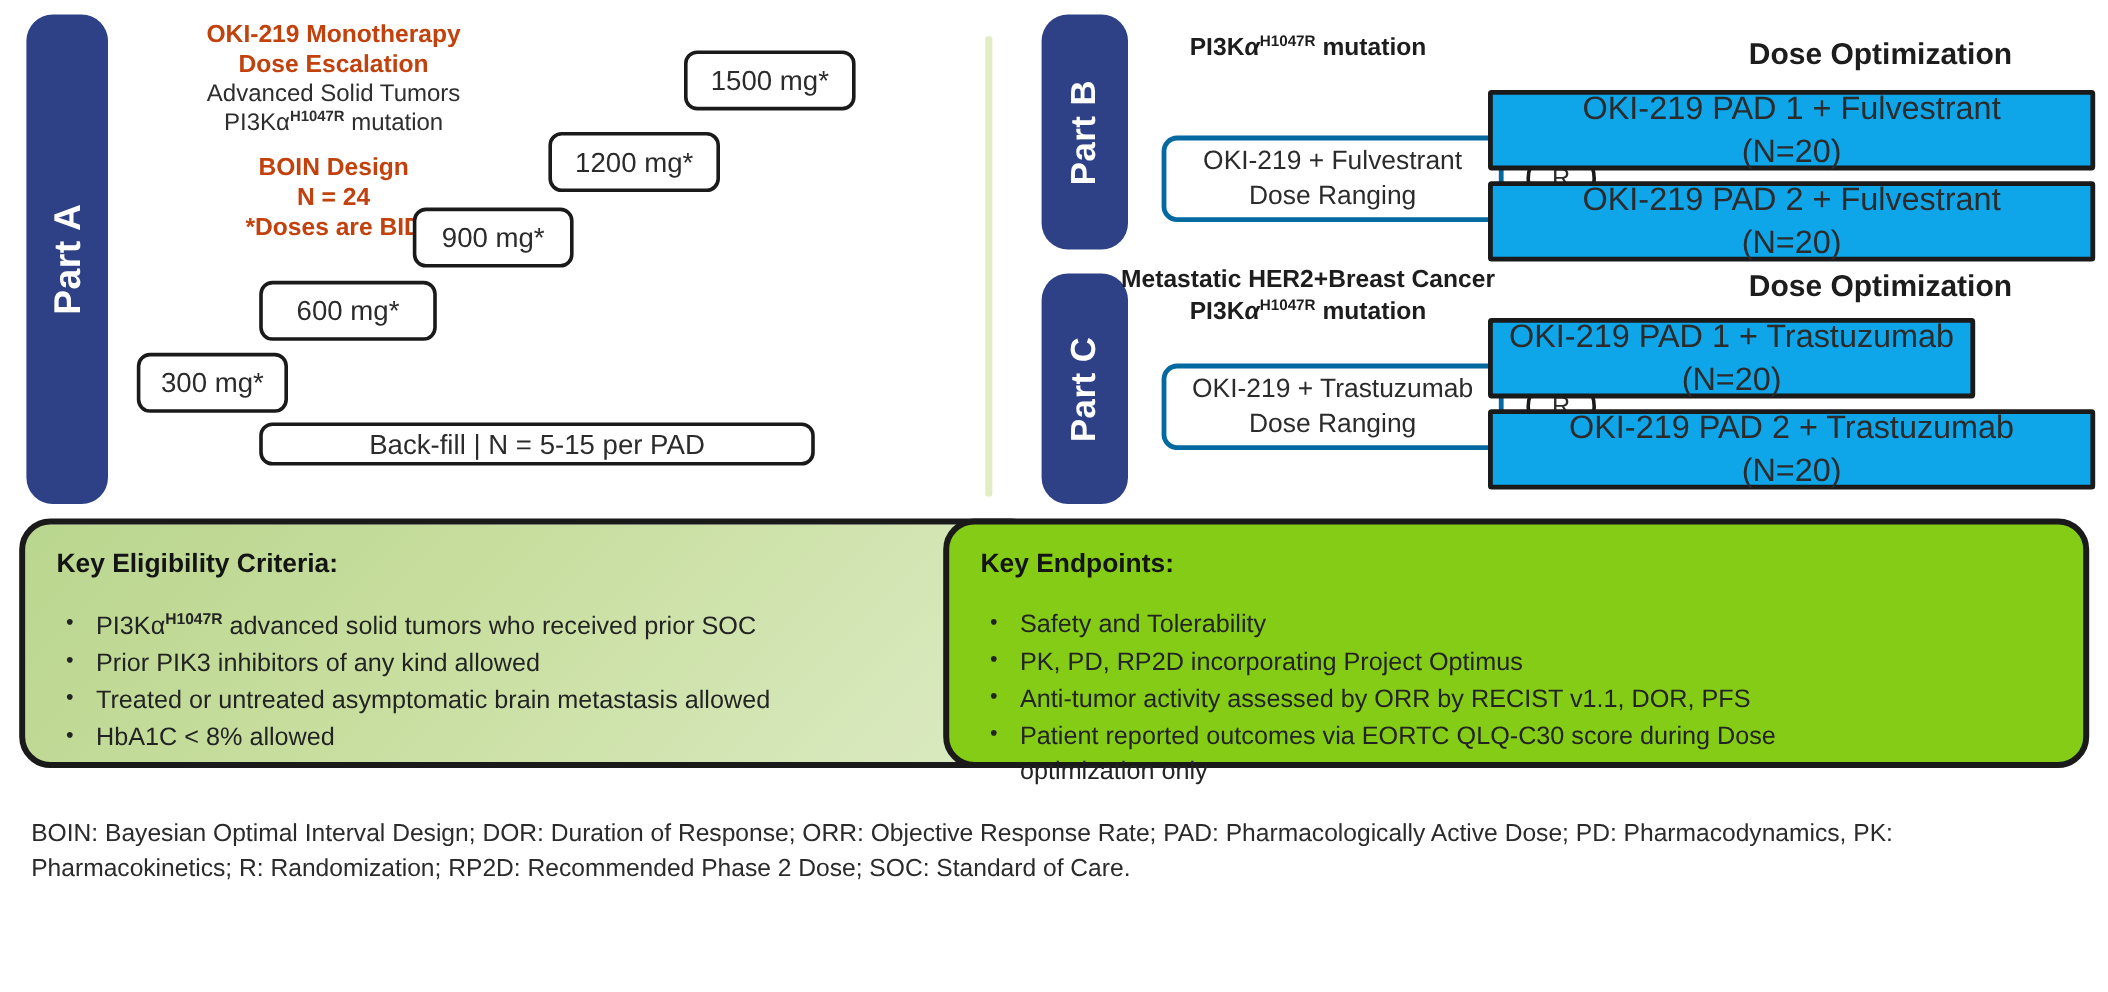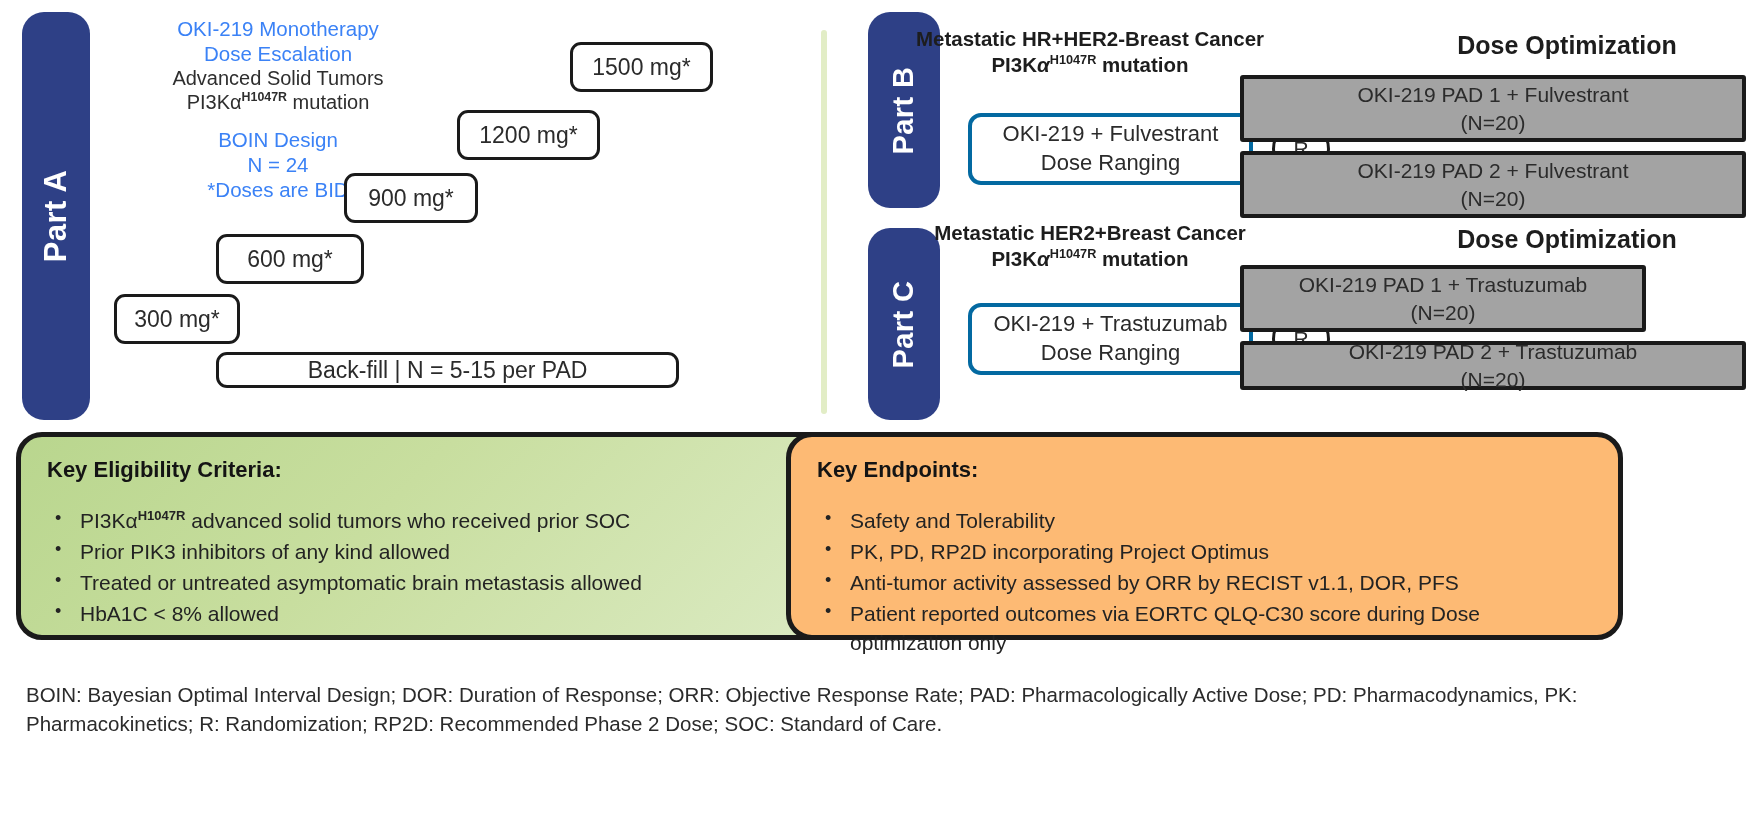--- a/index.html
+++ b/index.html
@@ -44,23 +44,23 @@
   
   #partA-head {
     position: absolute;
     left: 108px;
     top: 16px;
     width: 340px;
     text-align: center;
     line-height: 1.22;
   }
   #partA-head .t-bold {
-    font-weight: normal;
+    font-weight: bold;
     font-size: 20.5px;
-    color: #3b82f6;
+    color: #c2410c;
   }
   #partA-head .t-reg {
     font-weight: normal;
     font-size: 20px;
     color: #2e2e2e;
   }
   #partA-head .gap { height: 12px; }
   sup { font-size: 0.62em; font-weight: bold; vertical-align: super; }
   .ital { font-style: italic; }
 
@@ -155,58 +155,58 @@
     color: #1d1d1d;
     width: 334px;
   }
   #optTitleB { left: 1400px; top: 31px; }
   #optTitleC { left: 1400px; top: 225px; }
 
   
   .pad-box {
     position: absolute;
     box-sizing: border-box;
-    background: #a3a3a3;
+    background: #0ea5e9;
     border: 4px solid #1a1a1a;
     border-radius: 3px;
     display: flex;
     flex-direction: column;
     align-items: center;
     justify-content: center;
-    font-size: 21px;
+    font-size: 27px;
     color: #2b2b2b;
     line-height: 1.3;
     text-align: center;
   }
   #padB1 { left: 1240px; top: 75px;  width: 506px; height: 67px; }
   #padB2 { left: 1240px; top: 151px; width: 506px; height: 67px; }
   #padC1 { left: 1240px; top: 265px; width: 406px; height: 67px; }
-  #padC2 { left: 1240px; top: 341px; width: 506px; height: 49px; }
+  #padC2 { left: 1240px; top: 341px; width: 506px; height: 67px; }
 
   
   .info-panel {
     position: absolute;
     box-sizing: border-box;
     border: 5px solid #1a1a1a;
     border-radius: 26px;
     padding: 20px 26px 14px 26px;
   }
   #panel-eligibility {
     left: 16px;
     top: 432px;
     width: 852px;
     height: 208px;
     background: linear-gradient(135deg, #b9d68e 0%, #c8de9f 42%, #dcebc4 100%);
   }
   #panel-endpoints {
     left: 786px;
     top: 432px;
-    width: 837px;
+    width: 955px;
     height: 208px;
-    background: #fdba74;
+    background: #84cc16;
   }
   .panel-title {
     font-weight: bold;
     font-size: 22px;
     color: #141414;
     margin-bottom: 24px;
   }
   .bullet-list { list-style: none; margin: 0; padding: 0; }
   .bullet-list li {
     position: relative;
@@ -263,21 +263,20 @@
   <div class="dose-box" id="dose-300">300 mg*</div>
   <div class="dose-box" id="backfill">Back-fill | N = 5-15 per PAD</div>
 
   <div id="divider"></div>
 
   <div class="part-rail" id="rail-b">
     <span class="rail-label">Part B</span>
   </div>
 
   <div class="cohort-head" id="headB">
-    <div>Metastatic HR+HER2-Breast Cancer</div>
     <div><span>PI3K</span><span class="ital">α</span><sup>H1047R</sup><span> mutation</span></div>
   </div>
 
   <div class="ranging-box" id="rangeB">
     <div>OKI-219 + Fulvestrant</div>
     <div>Dose Ranging</div>
   </div>
 
   <div class="rand-circle" id="randB">R</div>
 

